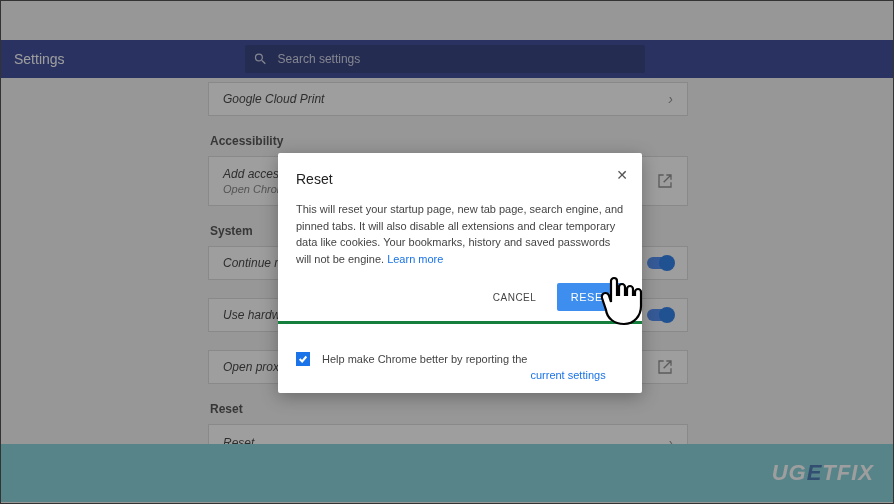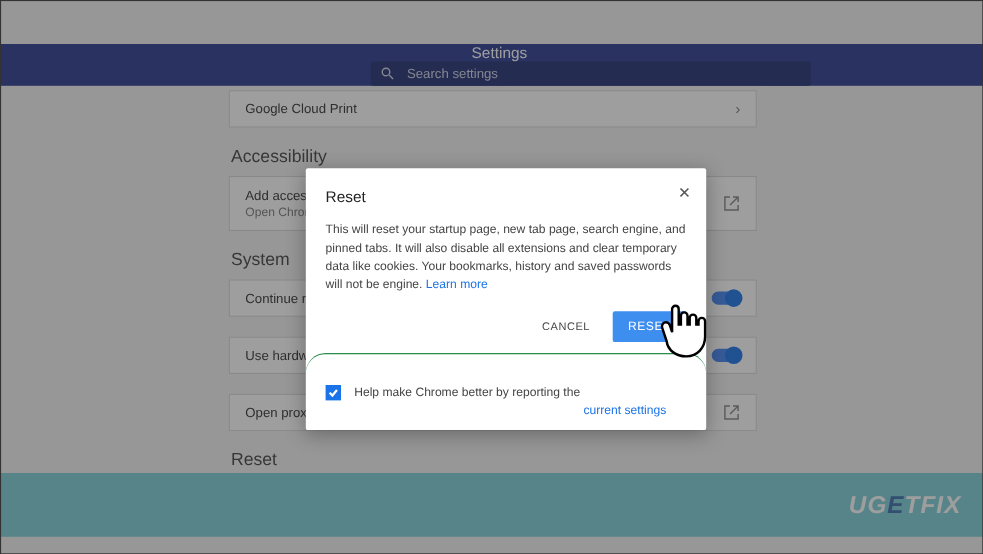--- a/index.html
+++ b/index.html
@@ -1,57 +1,57 @@
 <!DOCTYPE html>
 <html><head>
 <meta charset="utf-8">
 <style>
   * { box-sizing: border-box; margin: 0; padding: 0; font-family: Arial, sans-serif; }
   body { width: 894px; height: 504px; overflow: hidden; background: #f3f3f3; position: relative; }
   .border-frame { position: absolute; inset: 0; border: 1px solid #333; pointer-events: none; z-index: 200; }
 
   
-  .header { background: #2a3b8f; height: 38px; display: flex; align-items: center; color: #fff; font-size: 13px; margin-top: 40px; flex-direction: column; }
+  .header { background: #2a3b8f; height: 38px; display: flex; align-items: center; color: #fff; font-size: 13px; margin-top: 40px; }
   .header .title { padding-left: 14px; font-size: 14px; }
   .search-wrap { margin-left: 180px; background: #233073; width: 400px; height: 28px; display: flex; align-items: center; padding: 0 8px; border-radius: 2px; }
   .search-wrap svg { width: 16px; height: 16px; fill: #cfd3e6; }
   .search-wrap input { background: transparent; border: none; outline: none; color: #cfd3e6; font-size: 12px; margin-left: 10px; width: 100%; }
   .search-wrap input::placeholder { color: #cfd3e6; }
 
   
   .main { width: 480px; margin-left: 208px; margin-top: 4px; }
-  .card { background: #fff; border: 1px solid #d9d9d9; padding: 10px 14px; margin-bottom: 18px; display: flex; justify-content: space-between; align-items: center; font-size: 12px; color: #333; }
+  .card { background: #fff; border: 1px solid #d9d9d9; padding: 10px 14px; margin-bottom: 18px; display: flex; justify-content: space-between; align-items: center; font-size: 12px; color: #333; font-style: italic; }
   .card.h { height: 34px; }
-  .section-header { font-size: 16px; color: #444; margin: 16px 0 8px 2px; }
+  .section-header { font-size: 12px; color: #444; margin: 16px 0 8px 2px; font-weight: bold; }
   .card .sub { color: #7a7a7a; font-size: 11px; margin-top: 2px; display: block; }
   .toggle { width: 26px; height: 12px; background: #4285f4; border-radius: 10px; position: relative; }
   .toggle::after { content: ""; position: absolute; right: -2px; top: -2px; width: 16px; height: 16px; background: #1a73e8; border-radius: 50%; }
   .chevron { color: #888; font-size: 14px; }
   .ext-icon { width: 16px; height: 16px; color: #888; }
 
   
   .overlay { position: absolute; inset: 0; background: rgba(40,40,40,0.45); z-index: 50; }
   .modal { position: absolute; left: 278px; top: 153px; width: 364px; background: #fff; border-radius: 2px; box-shadow: 0 4px 18px rgba(0,0,0,.3); z-index: 60; padding: 18px 18px 14px; }
   .modal-title { font-size: 14px; color: #222; }
   .modal-close { position: absolute; top: 14px; right: 14px; font-size: 14px; color: #555; cursor: pointer; }
   .modal-body { font-size: 11px; color: #444; line-height: 1.5; margin-top: 14px; }
   .modal-body a { color: #1a73e8; text-decoration: none; }
   .modal-actions { text-align: right; margin-top: 16px; margin-bottom: 6px; }
   .btn-cancel { font-size: 10px; color: #444; letter-spacing: .5px; margin-right: 16px; cursor: pointer; }
   .btn-reset { font-size: 11px; color: #fff; background: #3e8ef0; border: none; padding: 8px 14px; letter-spacing: .5px; border-radius: 2px; cursor: pointer; }
-  .modal-footer { border-top: 1px solid #15803d; margin: 10px -18px -14px; padding: 12px 18px; display: flex; align-items: center; font-size: 11px; color: #444; border-radius: 18px; }
+  .modal-footer { border-top: 3px solid #15803d; margin: 10px -18px -14px; padding: 12px 18px; display: flex; align-items: center; font-size: 11px; color: #444; }
   .checkbox { width: 14px; height: 14px; background: #1a73e8; margin-right: 12px; display: flex; align-items: center; justify-content: center; }
   .checkbox svg { width: 10px; height: 10px; stroke: #fff; stroke-width: 2.5; fill: none; }
   .link { color: #1a73e8; margin-top: 33px; }
 
   
   .cursor-hand { position: absolute; left: 594px; top: 272px; z-index: 80; }
 
   
-  .watermark-bar { position: absolute; bottom: 16px; left: 0; right: 0; height: 58px; background: #7fd0d9; display: flex; align-items: center; justify-content: flex-end; padding-right: 20px; }
+  .watermark-bar { position: absolute; bottom: 2px; left: 0; right: 0; height: 58px; background: #7fd0d9; display: flex; align-items: center; justify-content: flex-end; padding-right: 20px; }
   .watermark-text { font-size: 22px; font-weight: 700; letter-spacing: 1px; color: #fff; font-style: italic; }
   .watermark-text .e { color: #3b6fae; }
 </style>
 </head>
 <body>
 
 <div class="overlay"></div>
 
 <div class="header">
   <span class="title">Settings</span>

